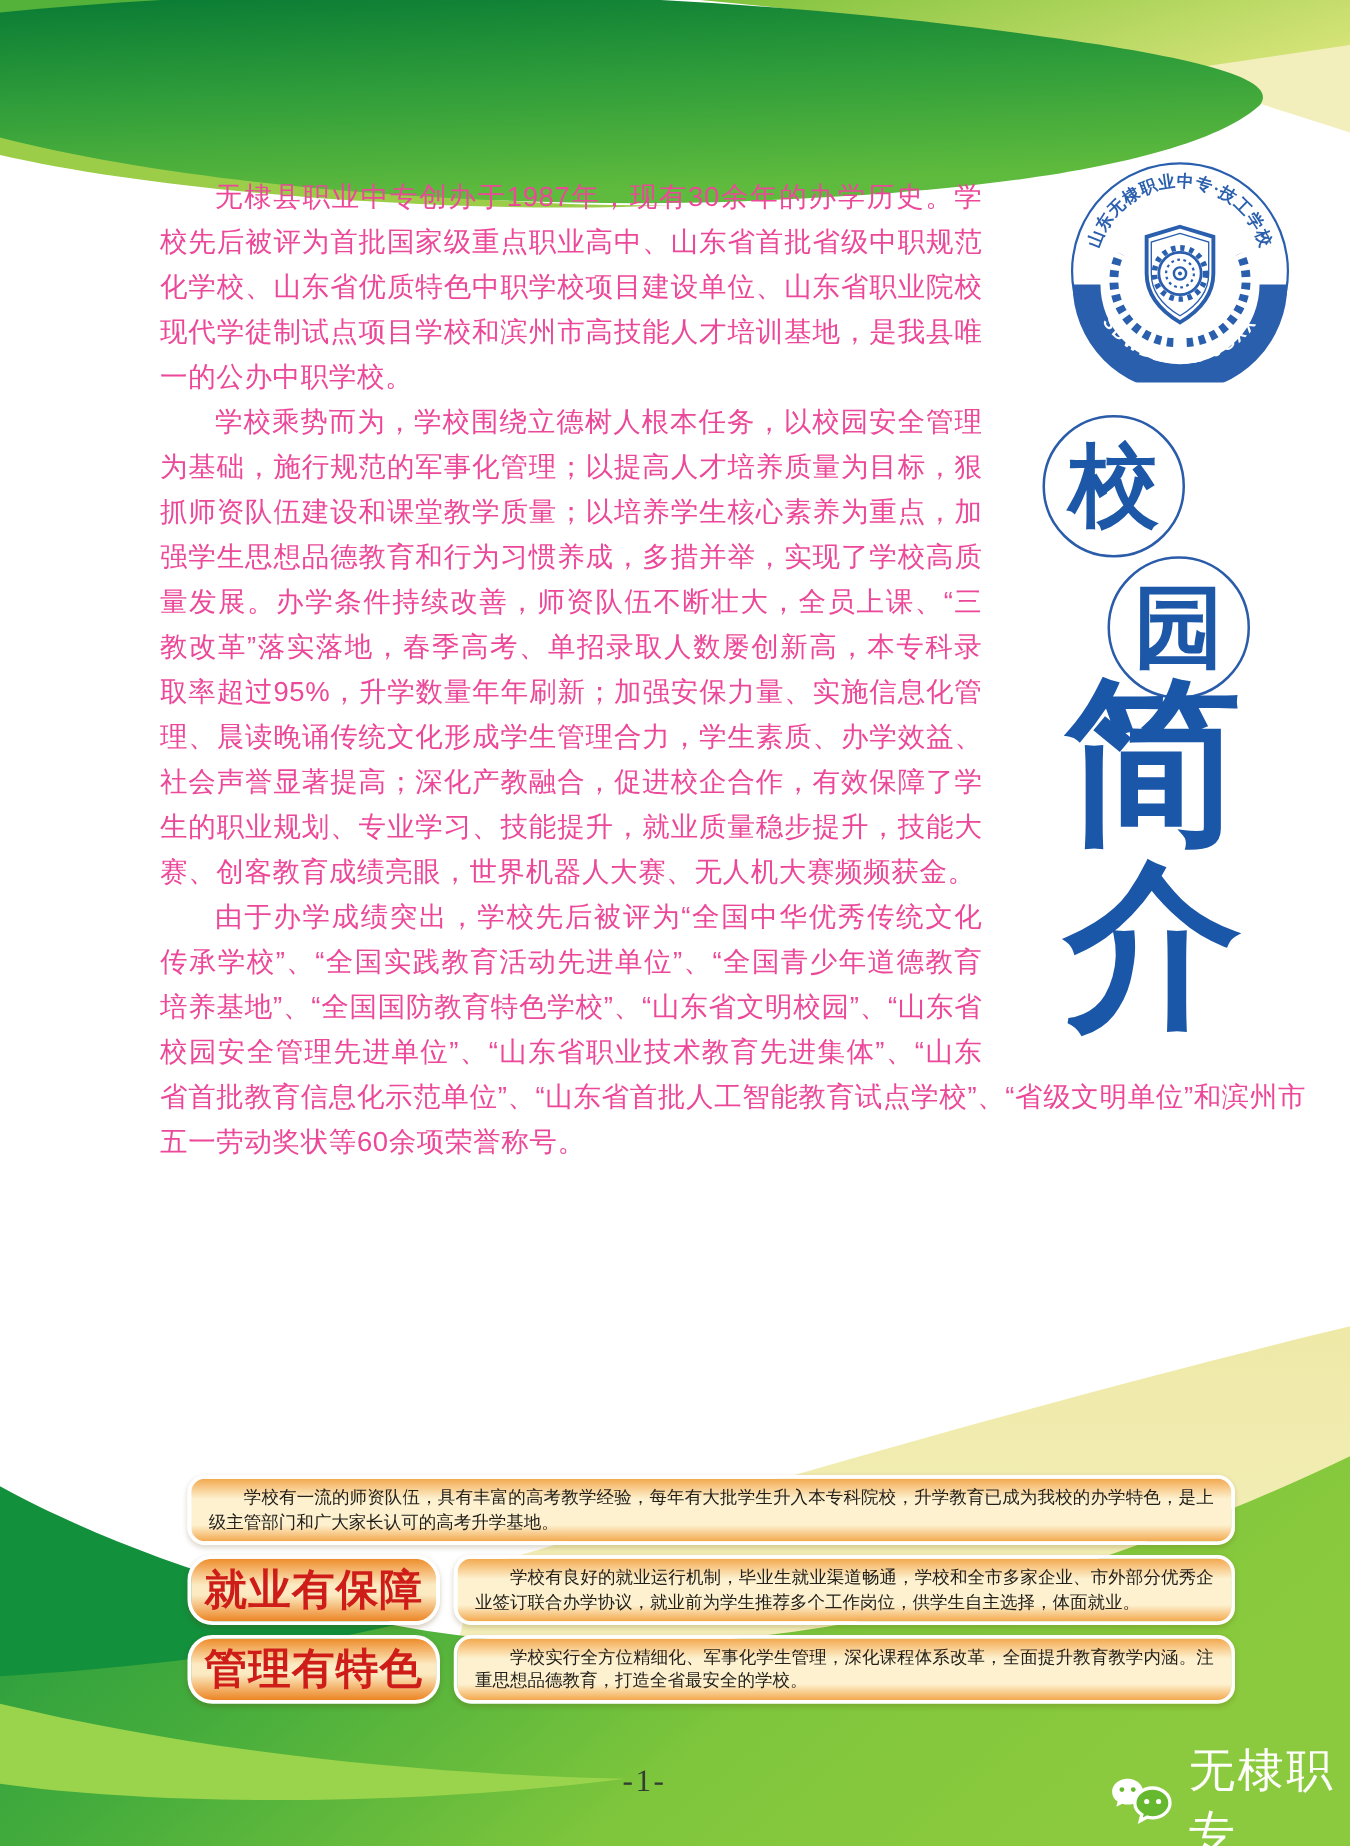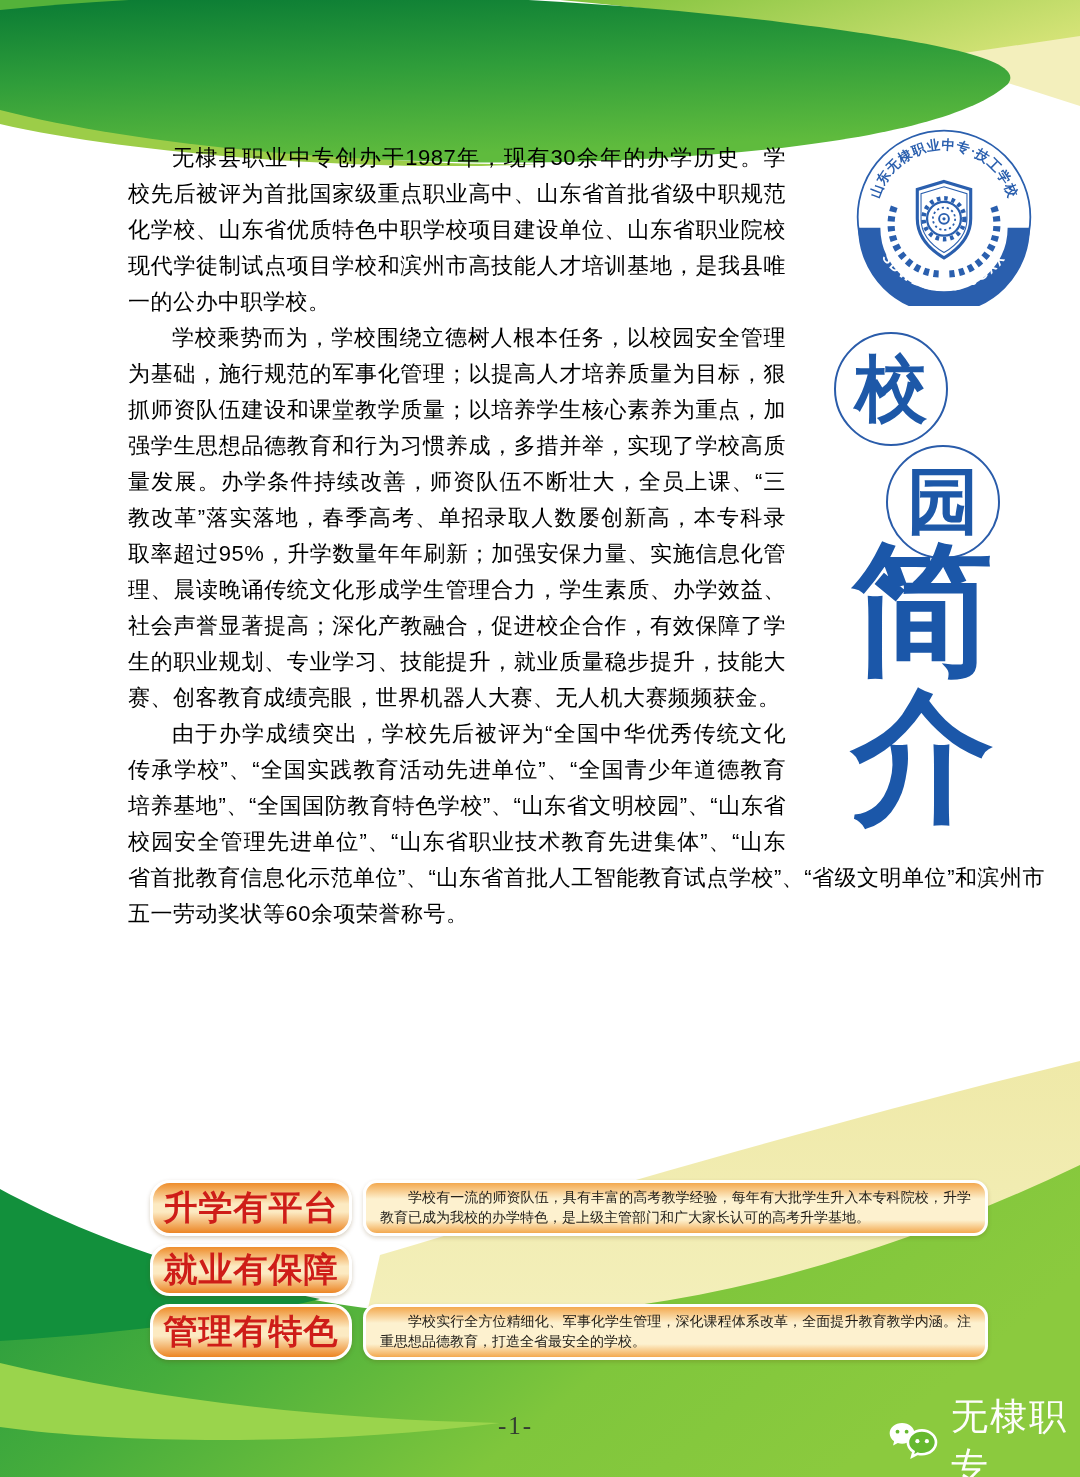--- a/index.html
+++ b/index.html
@@ -4,21 +4,21 @@
 <style>
   html,body{margin:0;padding:0;background:#e8e8e8;}
   .page{position:relative;width:1080px;height:1477px;background:#ffffff;overflow:hidden;
         font-family:"Liberation Sans",sans-serif;}
   .deco{position:absolute;left:0;display:block;}
   .deco-top{top:0;}
   .deco-bottom{bottom:0;}
 
   
   .content{position:absolute;left:128px;top:140px;width:917px;z-index:2;}
-  .content p{margin:0;font-size:22px;line-height:36px;color:#000000;
+  .content p{margin:0;font-size:22px;line-height:36px;color:#ec4899;
              text-align:justify;text-justify:inter-ideograph;text-indent:2em;letter-spacing:.5px;}
   .side-col{float:right;width:245px;height:695px;position:relative;margin:-4px 0 6px 14px;}
   .emblem{position:absolute;top:-8px;right:12px;width:178px;height:178px;}
   .circle-char{position:absolute;width:110px;height:110px;border:2px solid #2a5caa;border-radius:50%;
                background:#fff;display:flex;align-items:center;justify-content:center;
                font-family:"Liberation Serif",serif;font-size:72px;font-weight:bold;color:#1d58a8;}
   .cc1{top:196px;left:34px;}
   .cc2{top:309px;left:86px;}
   .big-char{position:absolute;left:0;width:100%;text-align:center;line-height:1;
             font-family:"Liberation Serif",serif;font-weight:bold;font-size:142px;color:#1b57a9;}
@@ -137,27 +137,29 @@
       <div class="big-char bc2">介</div>
     </div>
 
     <p>无棣县职业中专创办于1987年，现有30余年的办学历史。学校先后被评为首批国家级重点职业高中、山东省首批省级中职规范化学校、山东省优质特色中职学校项目建设单位、山东省职业院校现代学徒制试点项目学校和滨州市高技能人才培训基地，是我县唯一的公办中职学校。</p>
     <p>学校乘势而为，学校围绕立德树人根本任务，以校园安全管理为基础，施行规范的军事化管理；以提高人才培养质量为目标，狠抓师资队伍建设和课堂教学质量；以培养学生核心素养为重点，加强学生思想品德教育和行为习惯养成，多措并举，实现了学校高质量发展。办学条件持续改善，师资队伍不断壮大，全员上课、“三教改革”落实落地，春季高考、单招录取人数屡创新高，本专科录取率超过95%，升学数量年年刷新；加强安保力量、实施信息化管理、晨读晚诵传统文化形成学生管理合力，学生素质、办学效益、社会声誉显著提高；深化产教融合，促进校企合作，有效保障了学生的职业规划、专业学习、技能提升，就业质量稳步提升，技能大赛、创客教育成绩亮眼，世界机器人大赛、无人机大赛频频获金。</p>
     <p>由于办学成绩突出，学校先后被评为“全国中华优秀传统文化传承学校”、“全国实践教育活动先进单位”、“全国青少年道德教育培养基地”、“全国国防教育特色学校”、“山东省文明校园”、“山东省校园安全管理先进单位”、“山东省职业技术教育先进集体”、“山东省首批教育信息化示范单位”、“山东省首批人工智能教育试点学校”、“省级文明单位”和滨州市五一劳动奖状等60余项荣誉称号。</p>
   </div>
 
   <div class="banners">
     <div class="banner-row">
-      <div class="banner-label">升学有平台</div>
       <div class="banner-text">
         <div>学校有一流的师资队伍，具有丰富的高考教学经验，每年有大批学生升入本专科院校，升学教育已成为我校的办学特色，是上级主管部门和广大家长认可的高考升学基地。</div>
       </div>
     </div>
     <div class="banner-row">
       <div class="banner-label">就业有保障</div>
+      <div class="banner-text">
+        <div>学校有良好的就业运行机制，毕业生就业渠道畅通，学校和全市多家企业、市外部分优秀企业签订联合办学协议，就业前为学生推荐多个工作岗位，供学生自主选择，体面就业。</div>
+      </div>
     </div>
     <div class="banner-row">
       <div class="banner-label">管理有特色</div>
       <div class="banner-text">
         <div>学校实行全方位精细化、军事化学生管理，深化课程体系改革，全面提升教育教学内涵。注重思想品德教育，打造全省最安全的学校。</div>
       </div>
     </div>
   </div>
 
   <div class="page-num">-1-</div>

